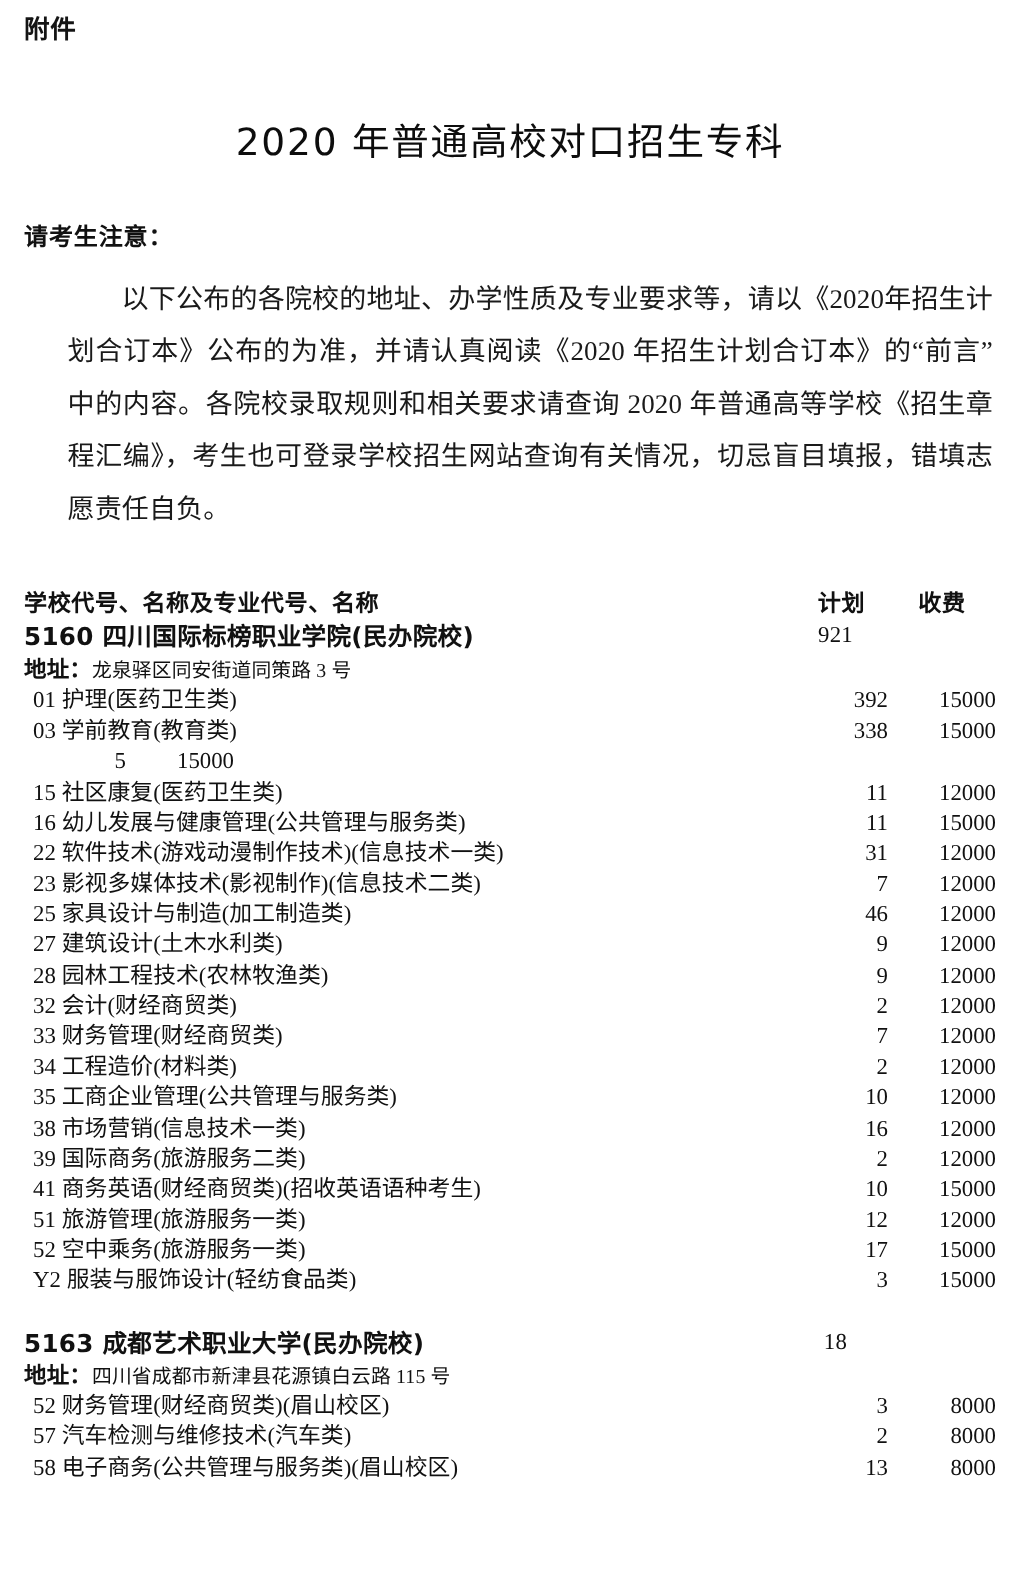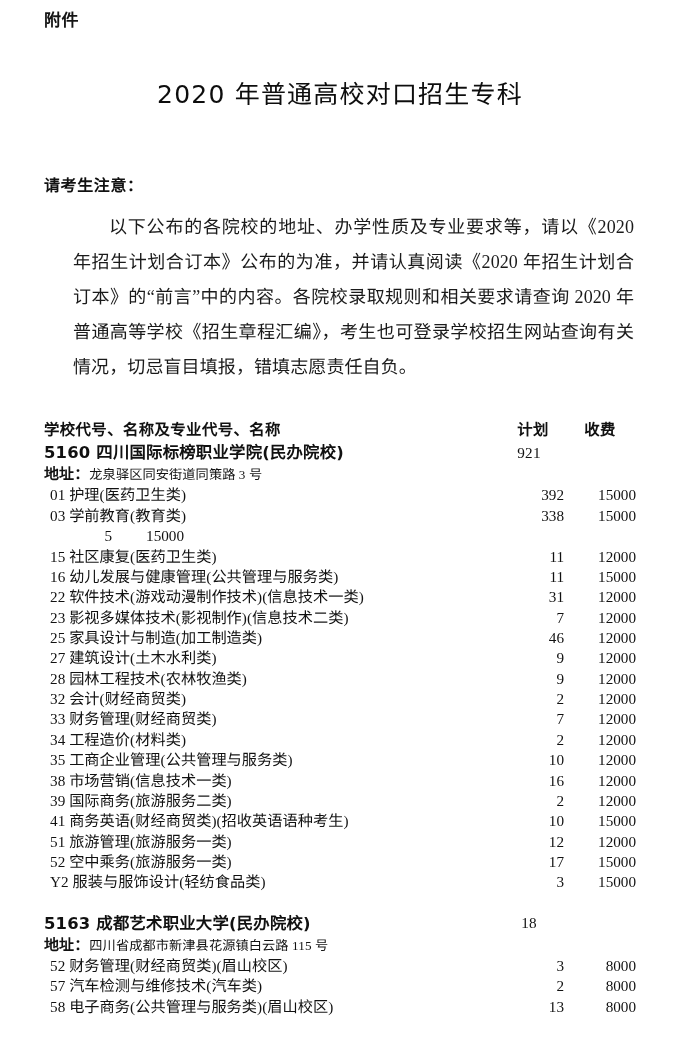--- a/index.html
+++ b/index.html
@@ -13,21 +13,21 @@
     font-family: "Liberation Serif", "DejaVu Serif", serif;
     color: #111111;
     overflow: hidden;
     position: relative;
   }
   .page {
     width: 680px;
     height: 860px;
     position: relative;
     box-sizing: border-box;
-    padding: 0 44px;
+    padding: 0 16px;
   }
 
   
   .attach-label {
     font-family: "DejaVu Sans", "Liberation Sans", sans-serif;
     font-size: 17px;
     font-weight: 600;
     letter-spacing: 0.5px;
     padding-top: 9px;
     line-height: 1.3;
@@ -43,21 +43,21 @@
     font-weight: 500;
     line-height: 1.72;
     letter-spacing: 1.2px;
     color: #0d0d0d;
   }
   .doc-title .tline { display: block; white-space: nowrap; text-align: center; }
   .doc-title .tline.l2 { letter-spacing: 1.6px; }
 
   
   .notice-heading {
-    margin-top: 56px;
+    margin-top: 28px;
     font-family: "DejaVu Sans", "Liberation Sans", sans-serif;
     font-size: 16px;
     font-weight: 700;
     letter-spacing: 0.6px;
     color: #111111;
   }
   .notice-body {
     margin-top: 14px;
     font-size: 18px;
     line-height: 1.95;
@@ -71,21 +71,21 @@
   }
 
   
   .listing {
     margin-top: 34px;
     font-size: 15.2px;
     line-height: 1.34;
   }
   .row {
     display: flex;
-    align-items: center;
+    align-items: flex-start;
     white-space: nowrap;
   }
   .c-name {
     flex: 1 1 auto;
     min-width: 0;
     overflow: hidden;
   }
   .c-plan {
     flex: 0 0 62px;
     text-align: right;

